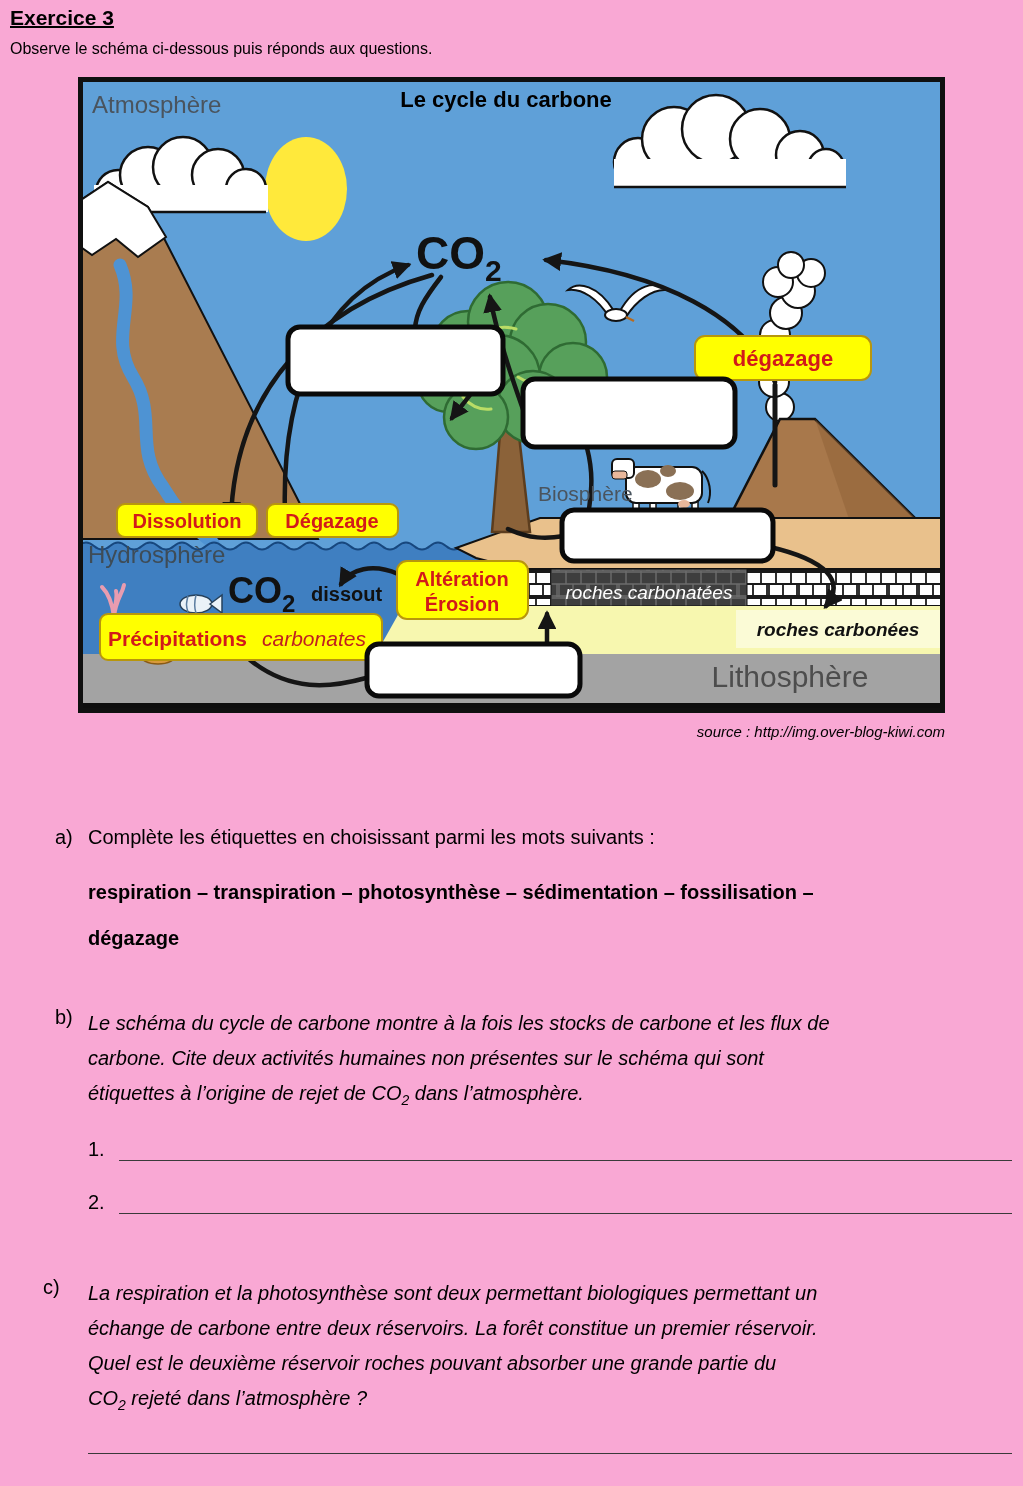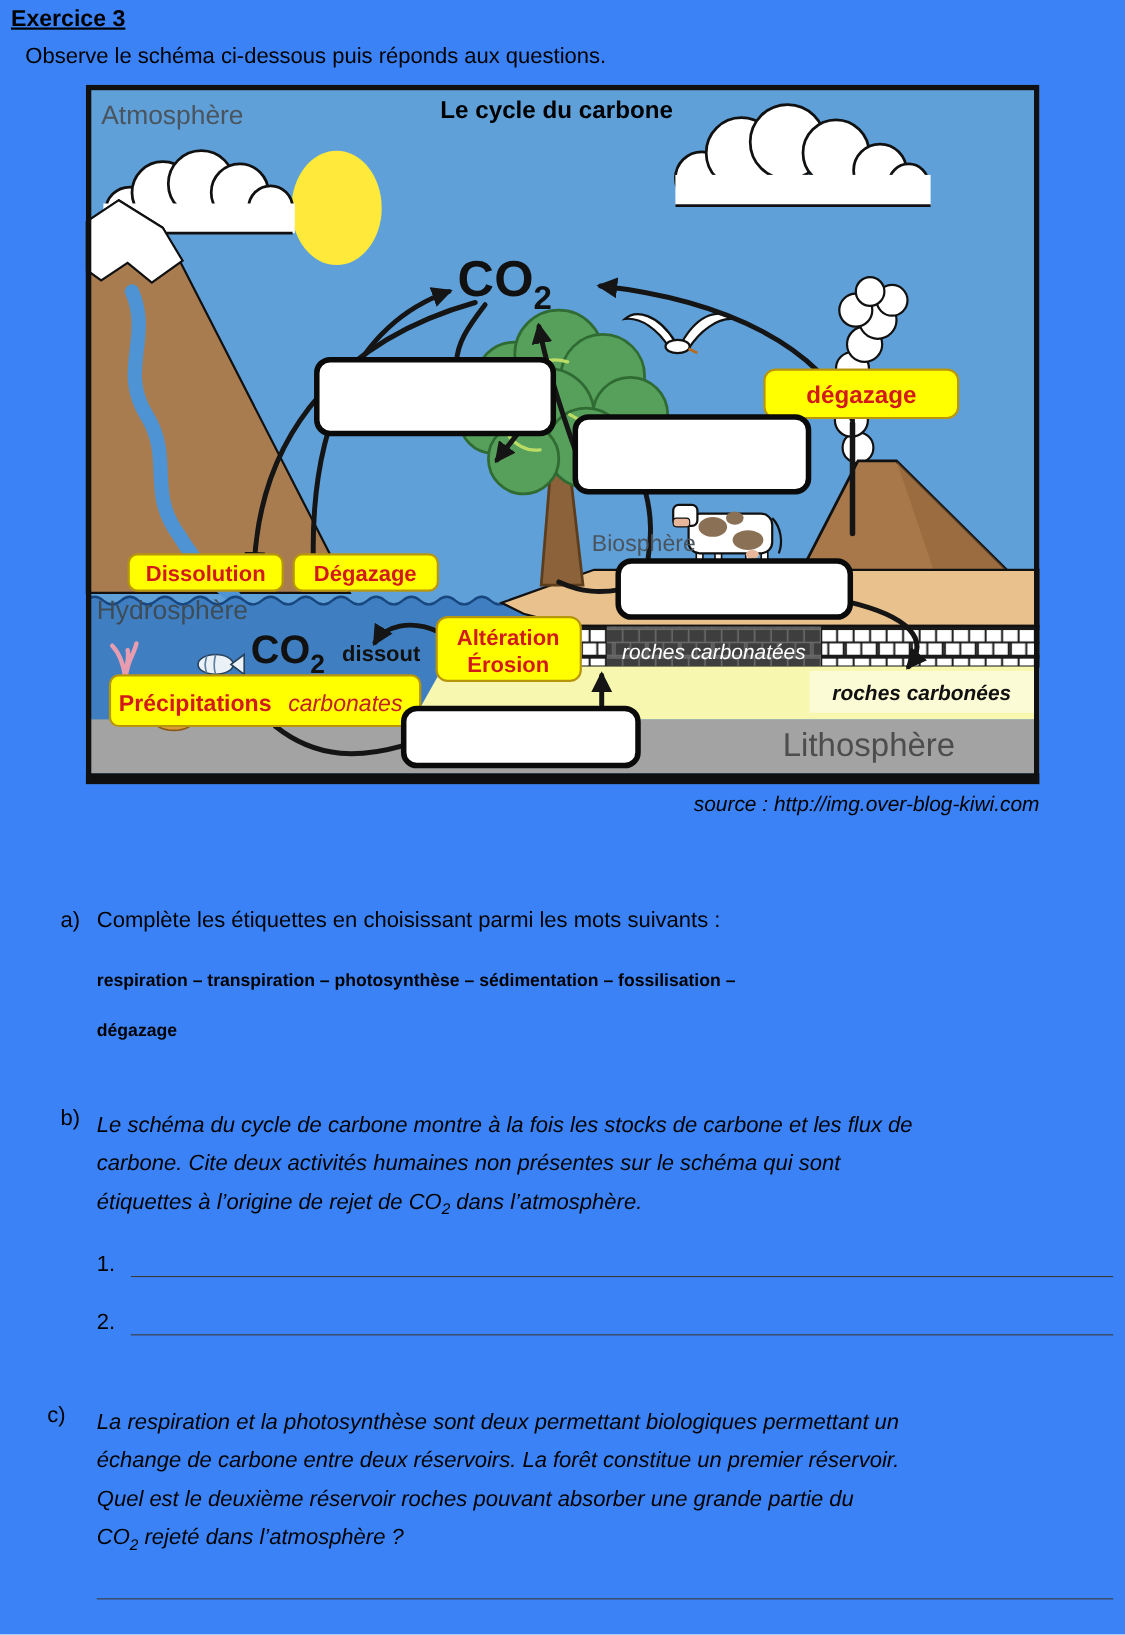--- a/index.html
+++ b/index.html
@@ -1,28 +1,28 @@
 <!DOCTYPE html>
 <html><head>
 <meta charset="utf-8">
 <style>
   html,body{margin:0;padding:0;background:#ffffff;}
-  .page{position:relative;width:1023px;height:1486px;background:#3b82f6;overflow:hidden;
+  .page{position:relative;width:1023px;height:1486px;background:#f9a8d4;overflow:hidden;
         font-family:"Liberation Sans",sans-serif;color:#000;}
   .doc-title{position:absolute;left:10px;top:6px;font-size:21px;font-weight:bold;
              text-decoration:underline;text-decoration-thickness:2px;}
-  .instruction{position:absolute;left:10px;top:40px;font-size:20px;margin-left:13px;}
+  .instruction{position:absolute;left:10px;top:40px;font-size:16px;}
   .diagram{position:absolute;left:78px;top:77px;width:867px;height:636px;}
   .source{position:absolute;left:500px;top:722px;width:445px;text-align:right;
-          font-size:19px;font-style:italic;line-height:20px;}
+          font-size:15px;font-style:italic;line-height:20px;}
   .q{position:absolute;font-size:20px;line-height:28px;display:flex;}
   .qa{left:55px;top:823px;width:940px;}
   .qlabel{width:33px;flex:0 0 auto;}
   .qlabel-c{width:45px;flex:0 0 auto;}
-  .words{position:absolute;left:88px;top:869px;width:930px;font-size:16px;
+  .words{position:absolute;left:88px;top:869px;width:930px;font-size:20px;
          font-weight:bold;line-height:46px;}
   .qblock{position:absolute;font-size:20px;}
   .qb{left:55px;top:1006px;width:950px;display:flex;}
   .qc{left:43px;top:1276px;width:960px;display:flex;}
   .qlines{line-height:35px;font-style:italic;}
   sub{font-size:14px;line-height:0;}
   .answer-item{position:absolute;left:88px;width:924px;height:24px;display:flex;
                align-items:flex-end;font-size:20px;}
   .answer-item .num{margin-right:14px;}
   .answer-item .aline{flex:1;border-bottom:1.6px solid #3a3a3a;}

